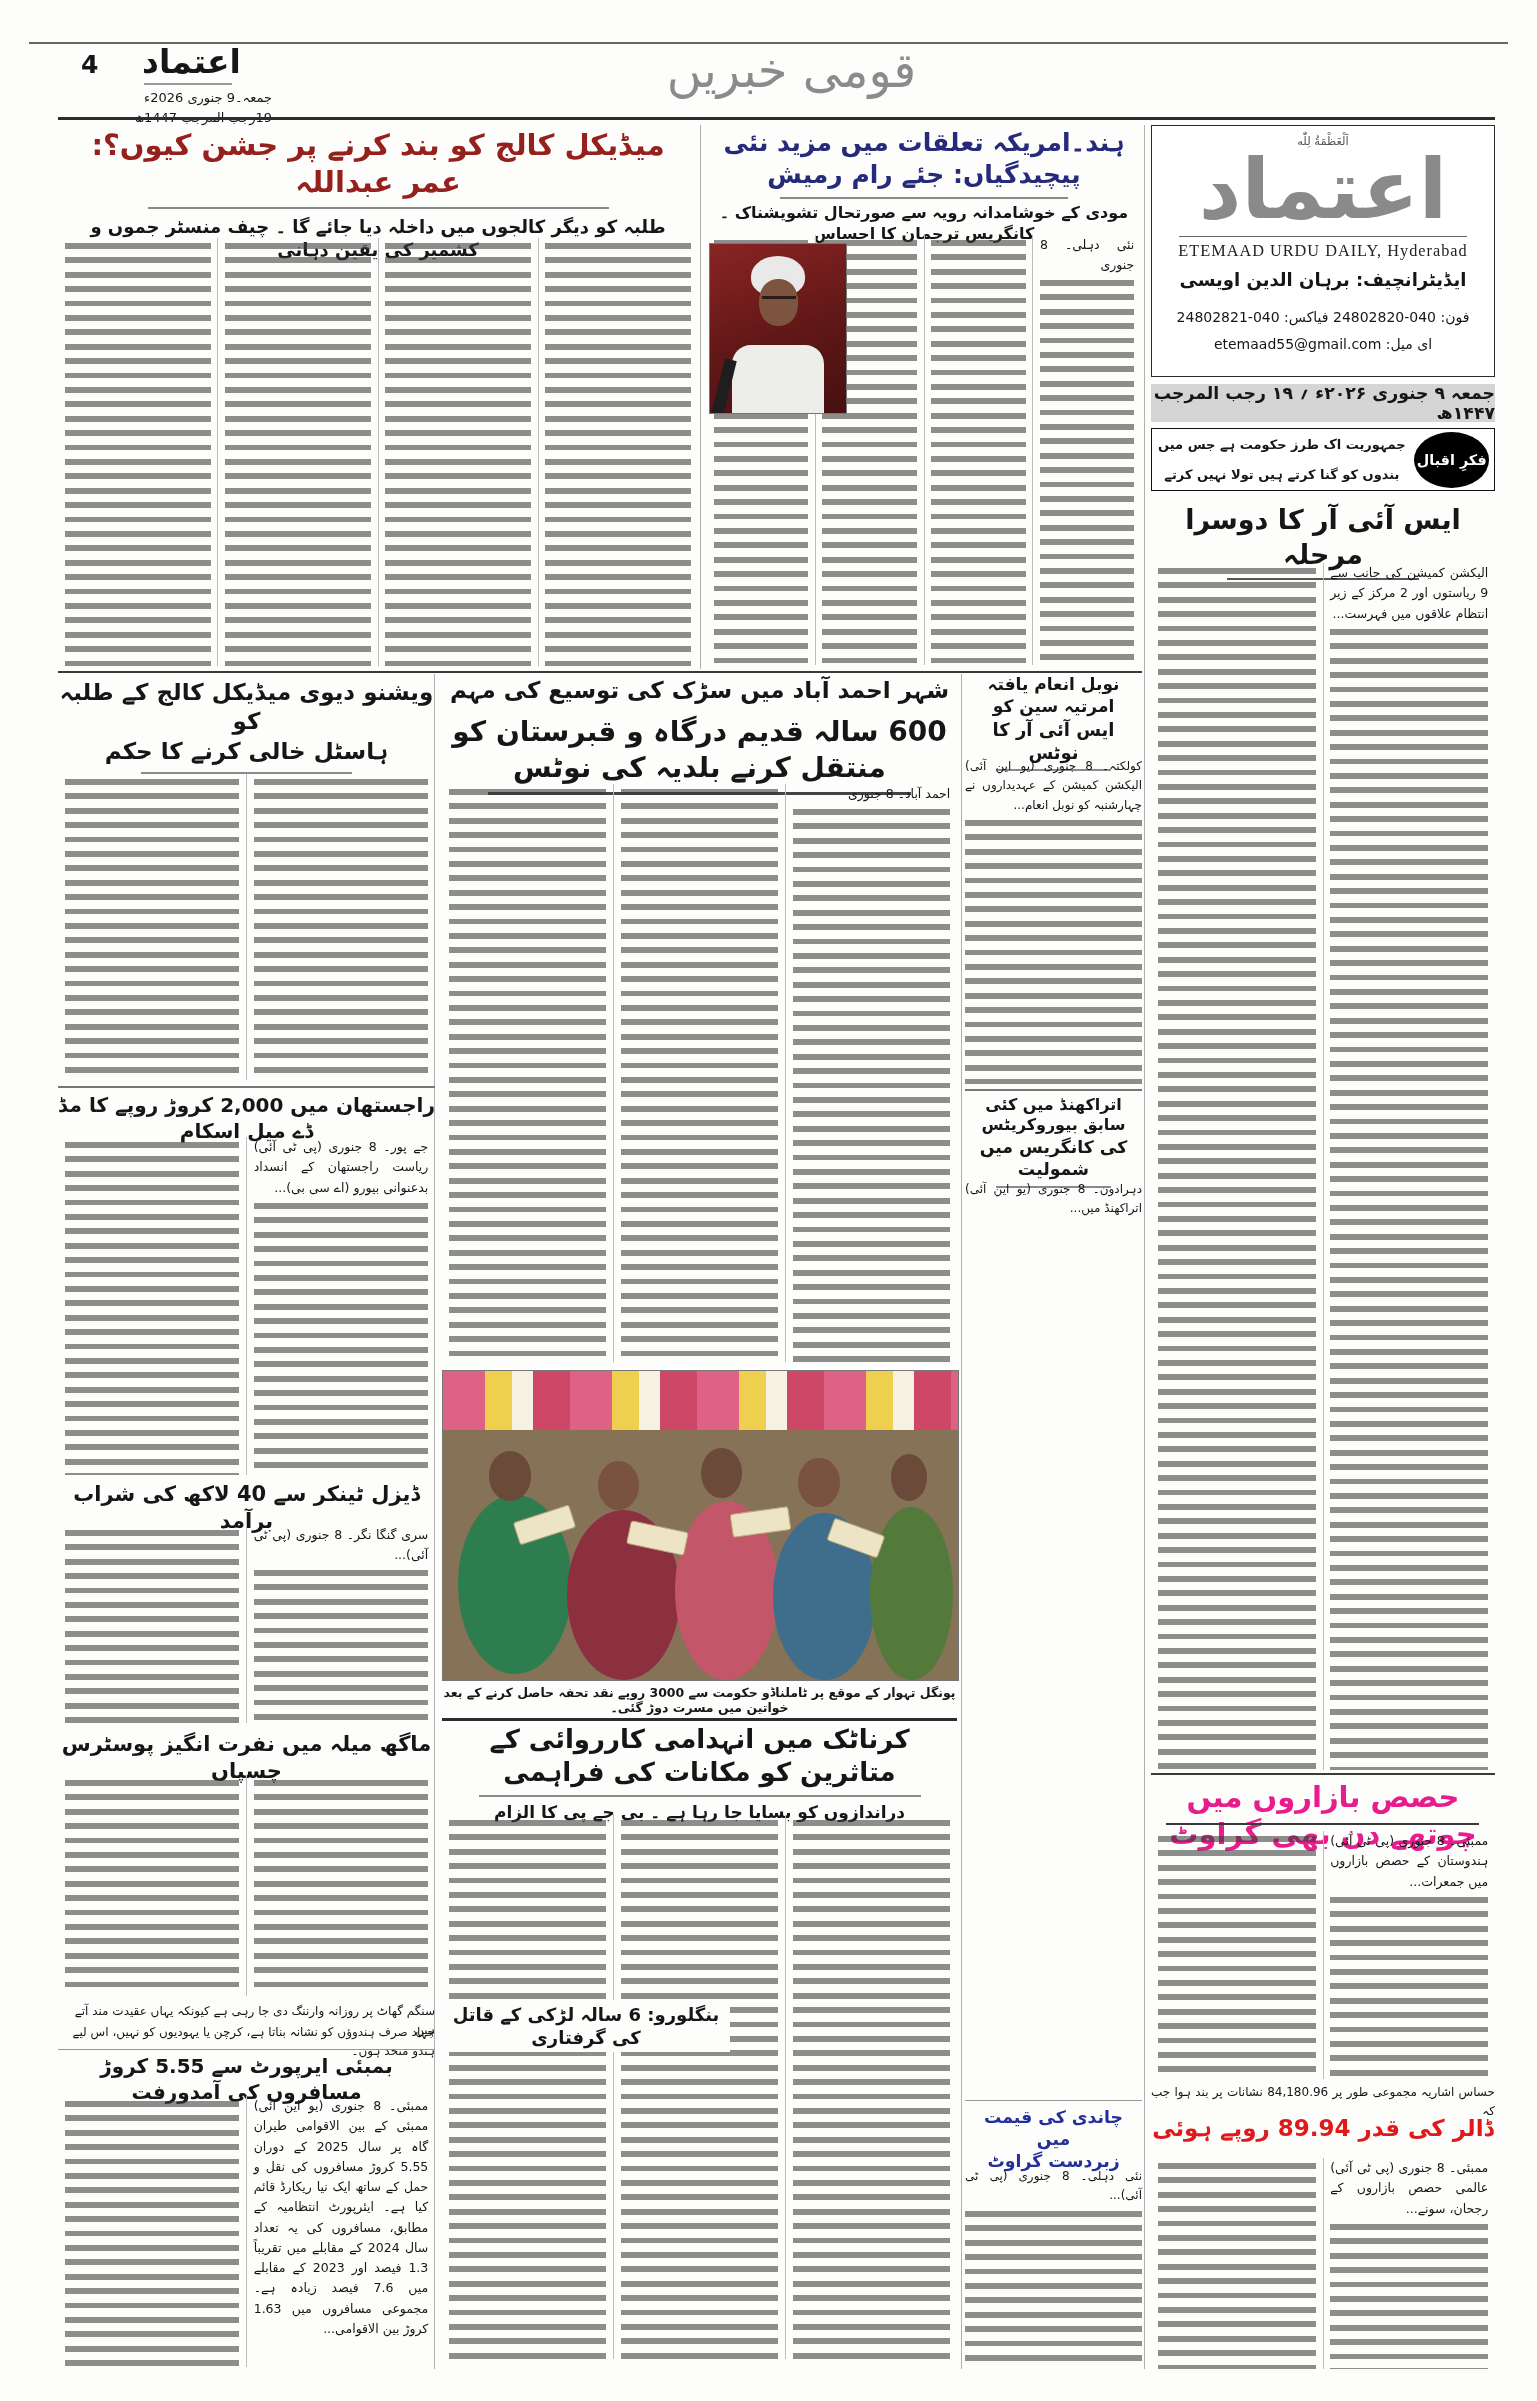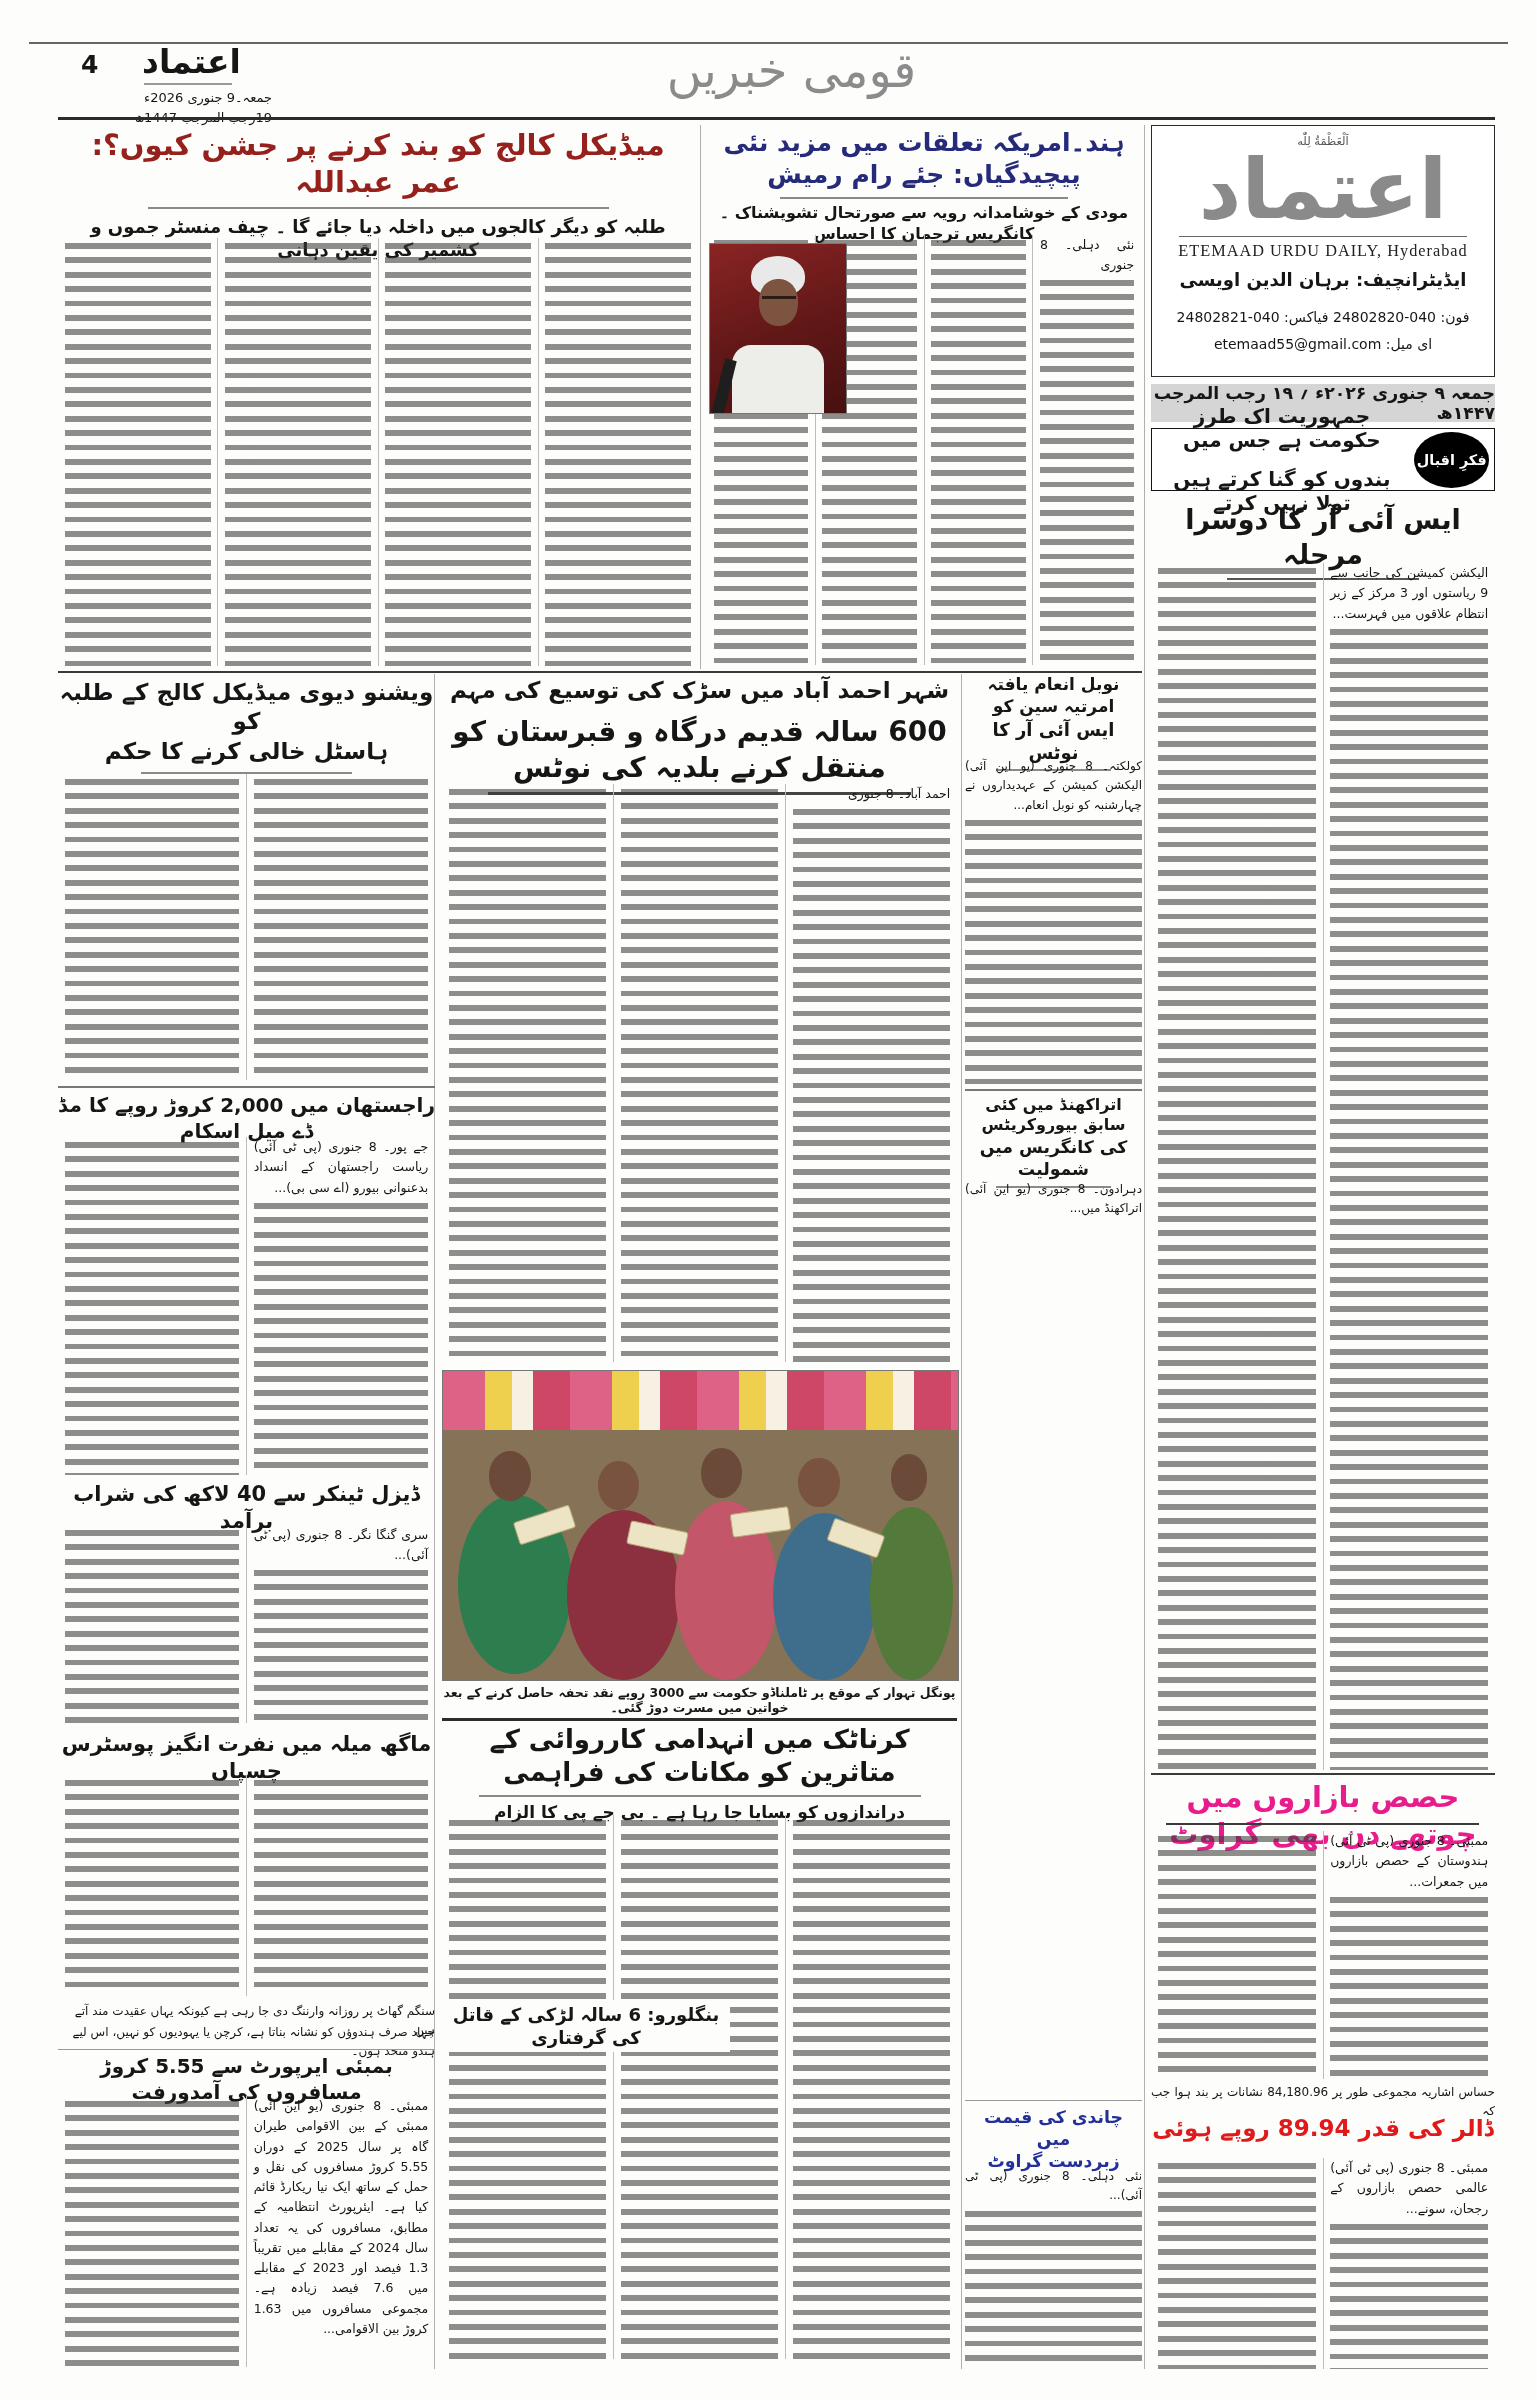--- a/index.html
+++ b/index.html
@@ -23,21 +23,21 @@
   .mast-box{border:1.9px solid #2a2a2a;text-align:center;background:#fff}
   .mast-logo{font-size:83px;font-weight:700;color:#8a8a8a;line-height:1.02;direction:rtl}
   .mast-eng{font-family:"Liberation Serif","DejaVu Serif",serif;font-size:16.3px;letter-spacing:1px;color:#222}
   .datebar{background:#d5d5d5;display:flex;align-items:center;justify-content:center;
            font-weight:700;font-size:17.3px;direction:rtl}
   .iqbal-box{border:1.9px solid #141414;background:#fff}
   .iqbal-circle{position:absolute;right:4.8px;top:2.9px;width:75px;height:56px;background:#000;
                 border-radius:50%;color:#fff;display:flex;align-items:center;justify-content:center;
                 font-size:14.4px;font-weight:700;direction:rtl;text-align:center;line-height:1.15}
   .iqbal-text{position:absolute;left:5.8px;right:88px;top:4.8px;bottom:4.8px;display:flex;flex-direction:column;
-              justify-content:center;gap:15px;font-size:20px;font-weight:700;direction:rtl;text-align:center}
+              justify-content:center;gap:15px;font-size:13px;font-weight:700;direction:rtl;text-align:center}
   
   .photo{border:1px solid #777;overflow:hidden;background:#857257}
   .pj{background:linear-gradient(160deg,#8a2424 0%,#601717 55%,#471010 100%)}
   .pj-hair{position:absolute;left:30%;top:7%;width:40%;height:24%;background:#e9e9e9;border-radius:50% 50% 42% 42%}
   .pj-face{position:absolute;left:36%;top:21%;width:29%;height:28%;background:#7d5440;border-radius:46%}
   .pj-spec{position:absolute;left:38%;top:31%;width:25%;height:2.9px;background:#2b1d15}
   .pj-body{position:absolute;left:16%;top:60%;width:68%;height:42%;background:#ededea;border-radius:19px 19px 0 0}
   .pj-mic{position:absolute;left:6%;top:68%;width:9%;height:34%;background:#1e1e1e;transform:rotate(14deg)}
   .pw-canopy{position:absolute;left:0;right:0;top:0;height:19%;
              background:repeating-linear-gradient(90deg,#dd6286 0 42px,#efcf4e 42px 69px,#f6f1e2 69px 90px,#cf4767 90px 127px)}
@@ -308,21 +308,21 @@
     </div>
   </div>
 
   <div class="abs" style="left:1151px;top:503px;width:344px">
     <div class="hl rtl" style="font-size:27px">ایس آئی آر کا دوسرا مرحلہ</div>
     <div class="hl-u" style="width:192px;background:#555"></div>
   </div>
   <div class="abs" style="left:1151px;top:563px;width:344px;height:1207px">
     <div class="cols">
       <div class="col">
-          <div class="lead">الیکشن کمیشن کی جانب سے 9 ریاستوں اور 3 مرکز کے زیر انتظام علاقوں میں فہرست...</div>
+          <div class="lead">الیکشن کمیشن کی جانب سے 9 ریاستوں اور 2 مرکز کے زیر انتظام علاقوں میں فہرست...</div>
           <div class="ft"></div>
         </div>
       <div class="col">
           <div class="ft"></div>
         </div>
     </div>
   </div>
   <div class="hr" style="left:1151px;top:1773px;width:344px;height:1.9px"></div>
 
   <div class="abs hl rtl" style="left:1151px;top:1779px;width:344px;font-size:29px;color:#e81c8c">حصص بازاروں میں چوتھے دن بھی گراوٹ</div>

